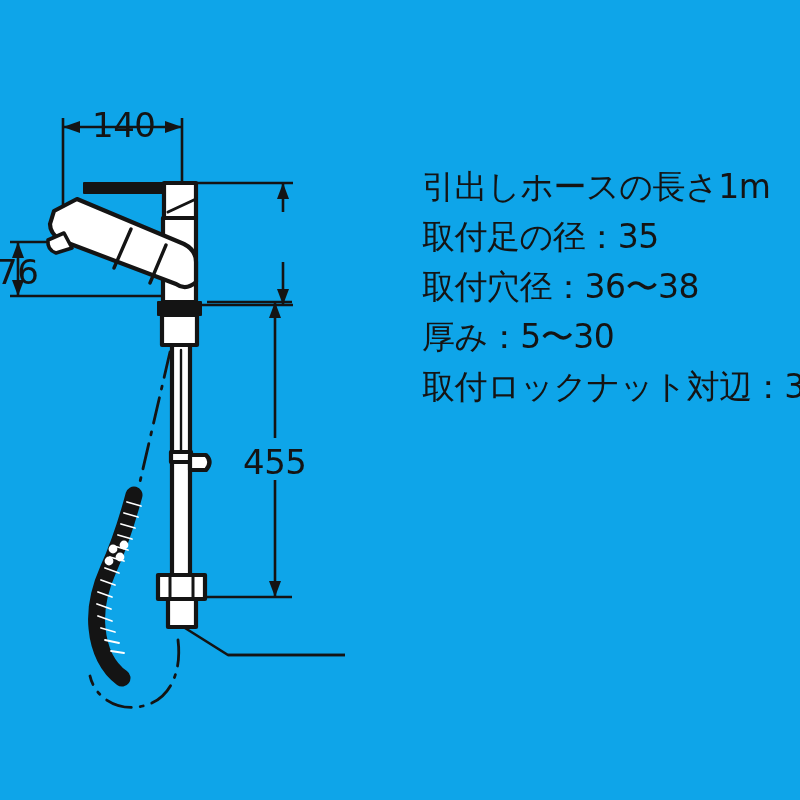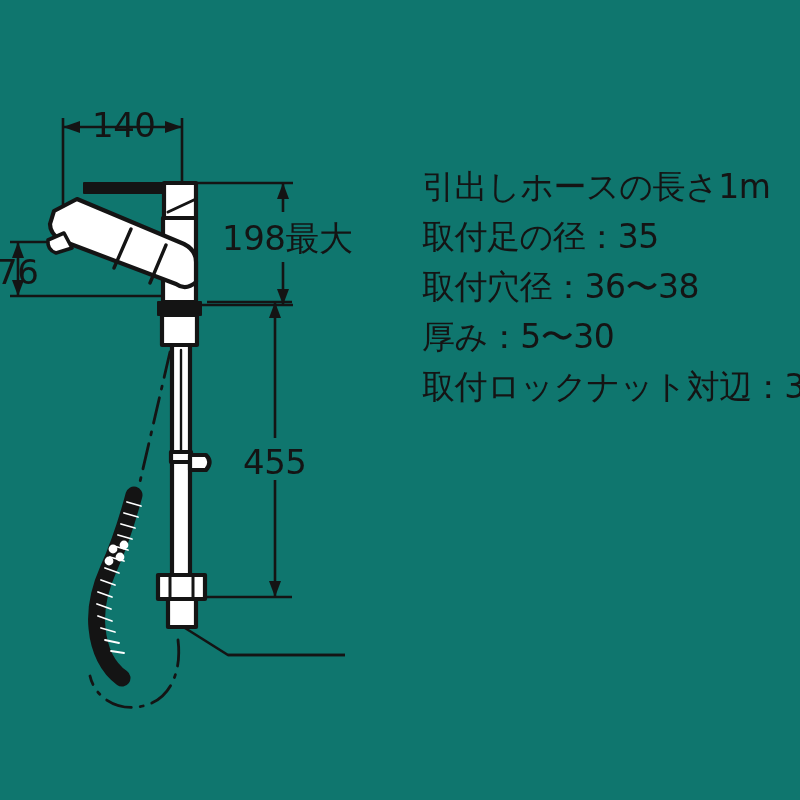--- a/index.html
+++ b/index.html
@@ -8,21 +8,21 @@
     padding: 0;
     background: #ffffff;
   }
   body {
     font-family: "Liberation Sans", "DejaVu Sans", sans-serif;
   }
   #page {
     position: relative;
     width: 800px;
     height: 800px;
-    background: #0f766e;
+    background: #0ea5e9;
     overflow: hidden;
   }
   #drawing {
     position: absolute;
     left: 0;
     top: 0;
     width: 800px;
     height: 800px;
   }
   .spec-block {
@@ -203,21 +203,20 @@
                C 182,672 170,700 143,706
                C 118,712 95,698 90,676" stroke-dasharray="26 9 3 9"></path>
     </g>
 
     <line x1="228" y1="655" x2="345" y2="655" stroke="#141414" stroke-width="2.6"></line>
 
   </svg>
 
   <div class="dim-text" id="dim-140-label">140</div>
 
-  <div class="dim-text" id="dim-198-label">198最大</div>
 
   <div class="dim-text" id="dim-76-label">76</div>
 
   <div class="dim-text" id="dim-455-label">455</div>
 
 
   <div class="spec-block">
     <div class="spec-line">引出しホースの長さ1m</div>
     <div class="spec-line">取付足の径：35</div>
     <div class="spec-line">取付穴径：36〜38</div>

